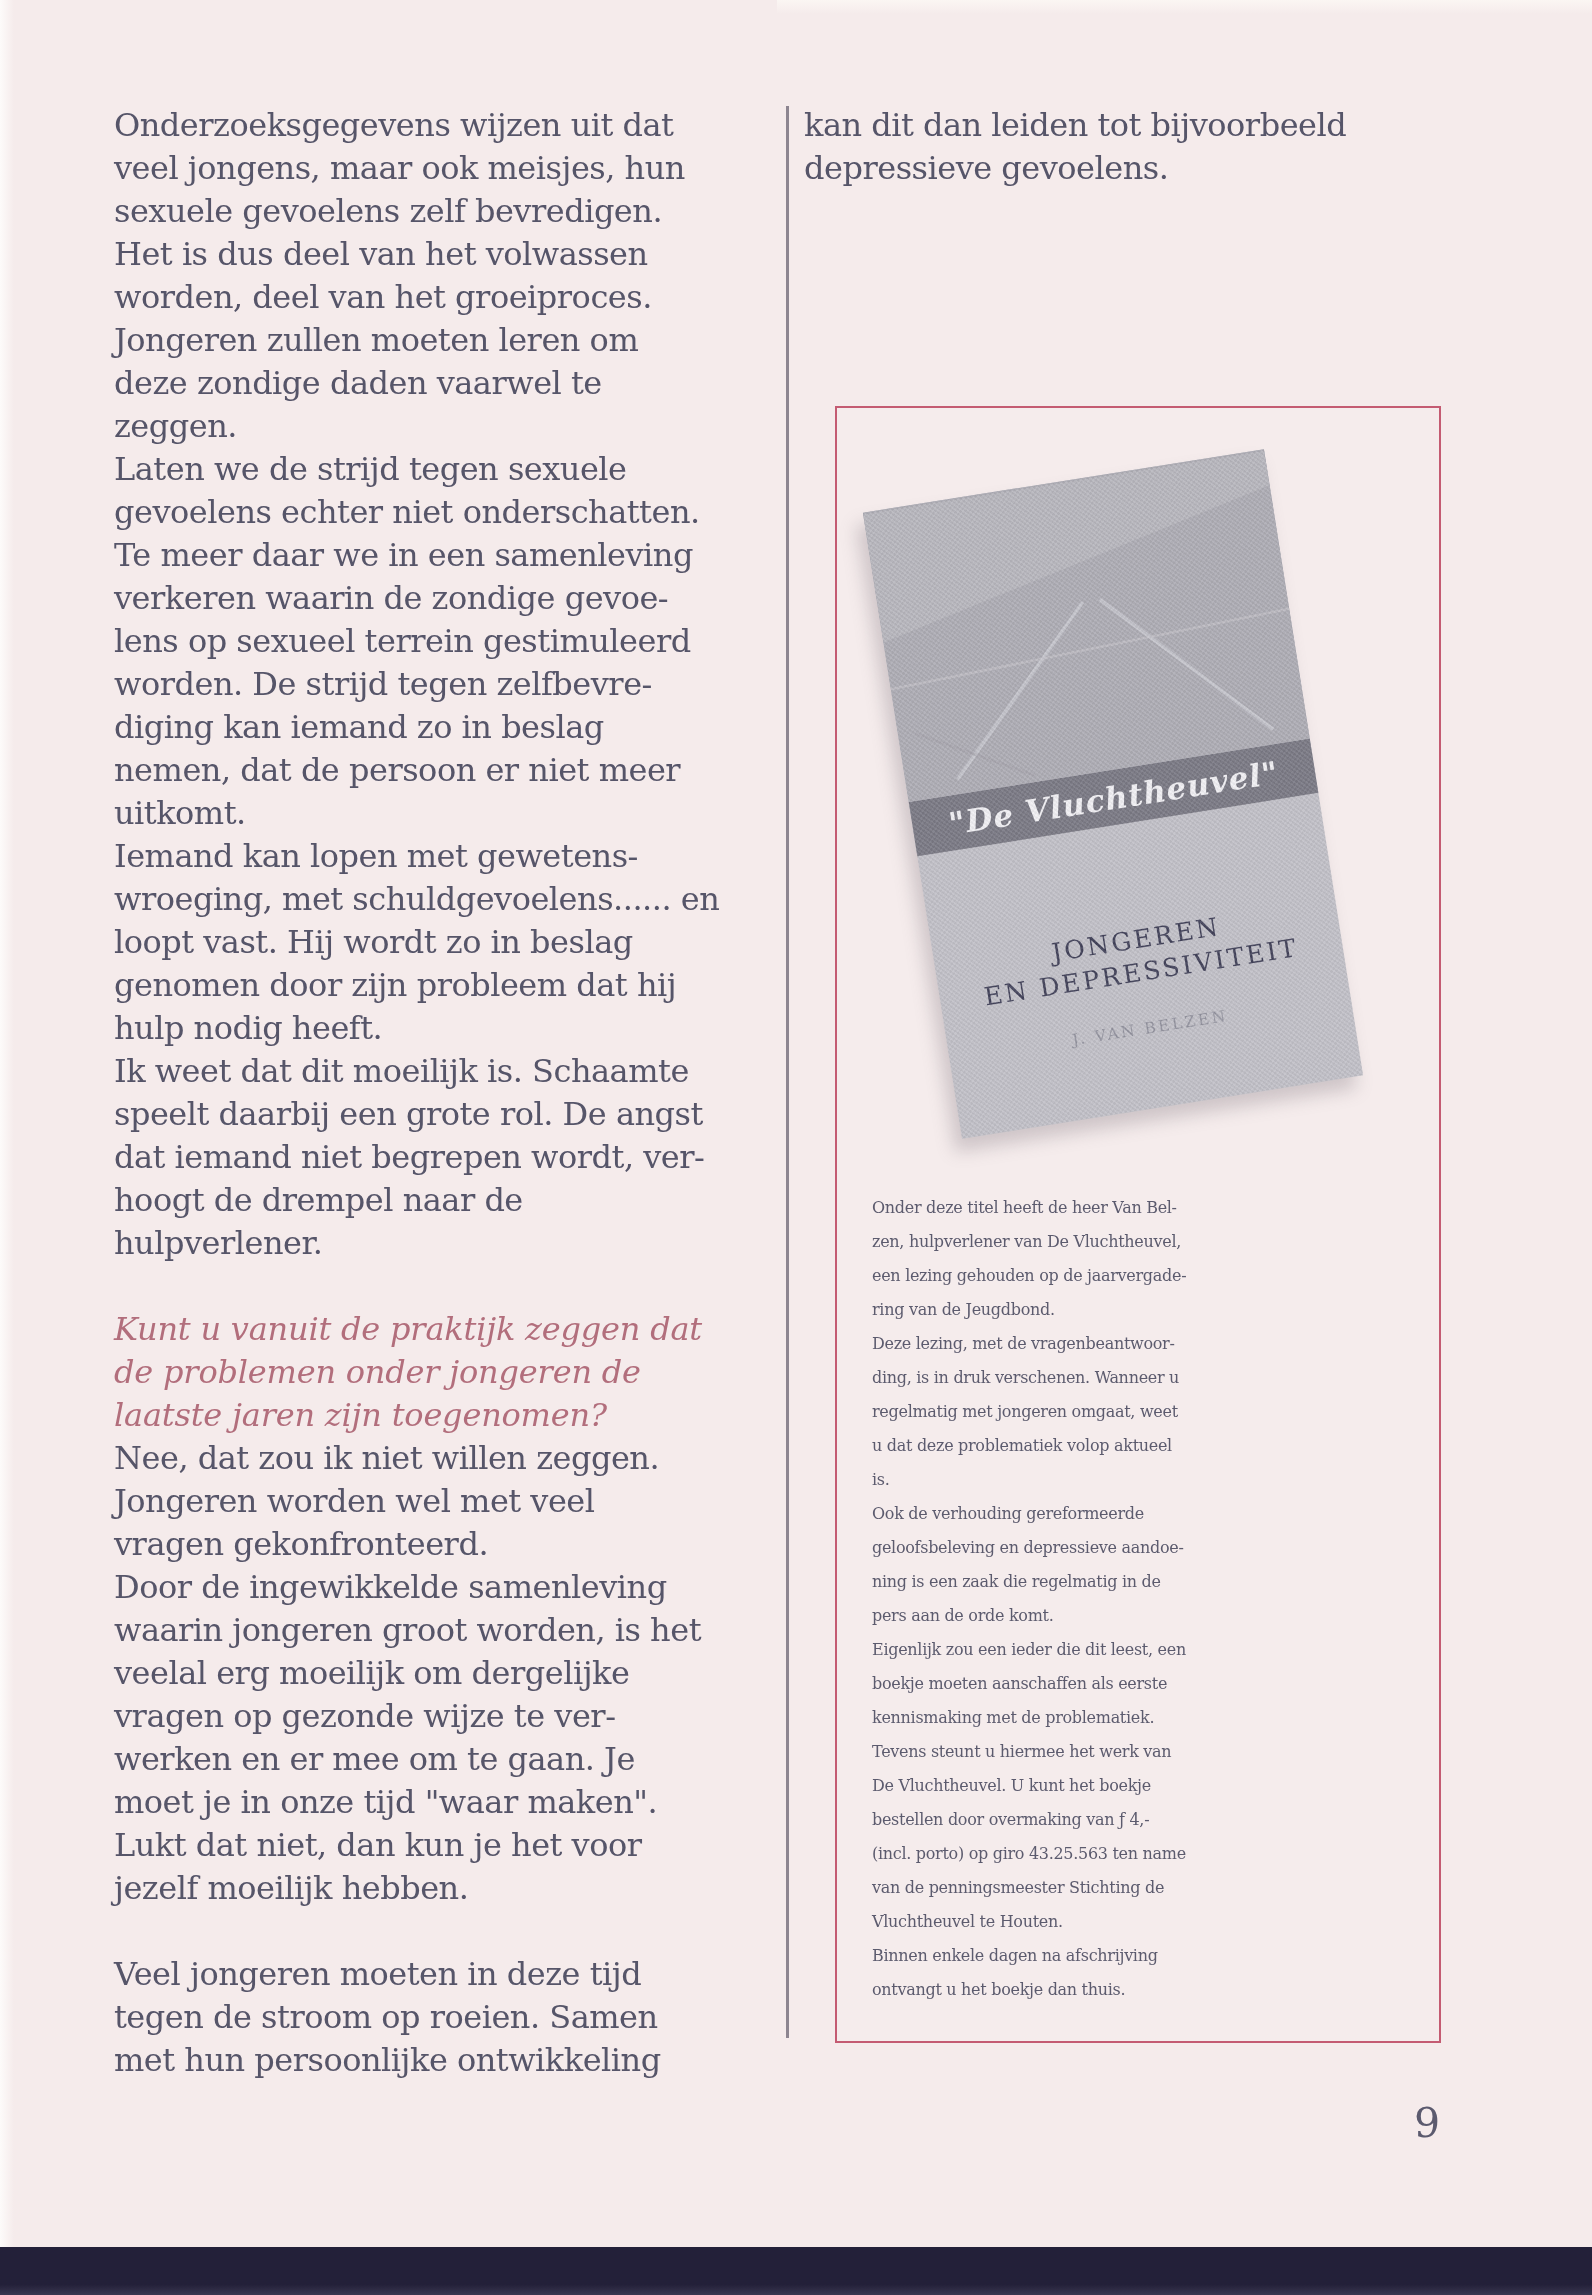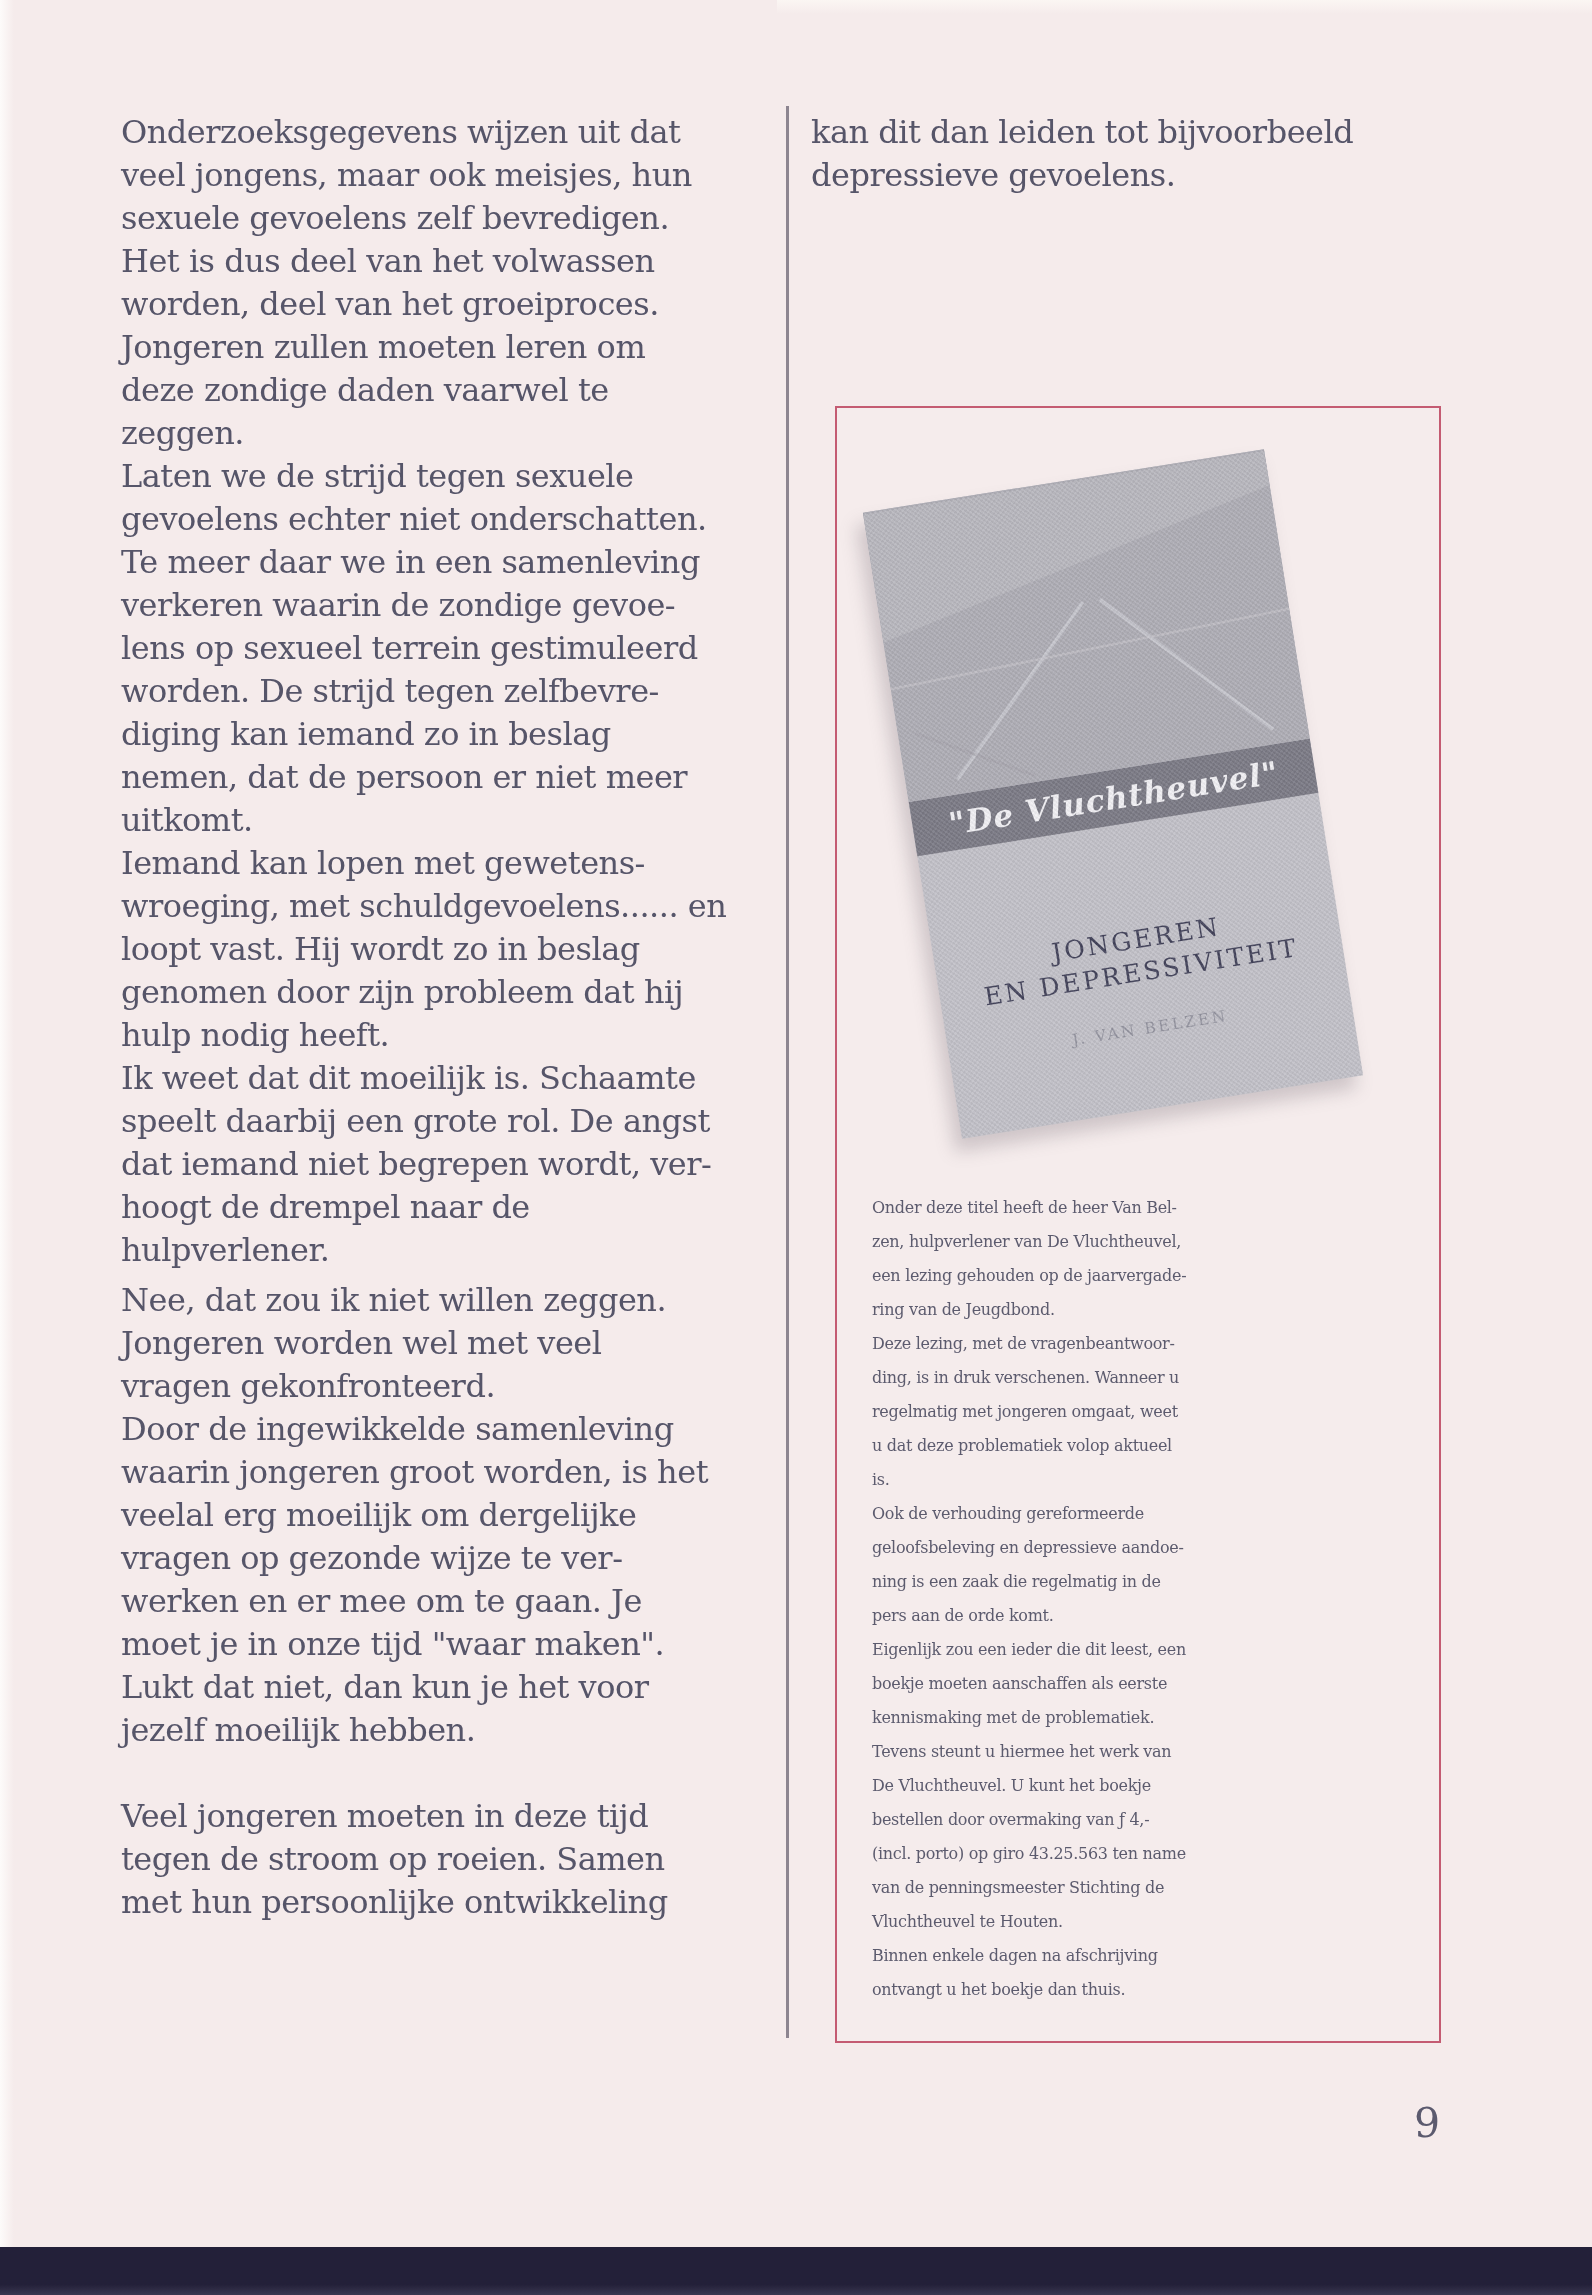--- a/index.html
+++ b/index.html
@@ -13,21 +13,21 @@
   
   .edge-left  { position:absolute; left:0; top:0; width:14px; height:2295px;
                 background: linear-gradient(90deg, #fdfbfa 0%, rgba(253,251,250,0) 100%); }
   .edge-top   { position:absolute; left:777px; top:0; width:816px; height:14px;
                 background: linear-gradient(180deg, #fbf6f3 0%, rgba(251,246,243,0) 100%); }
 
   .divider { position:absolute; left:786px; top:106px; width:2.6px; height:1932px;
              background:#8d8590; }
 
   .body-text {
-    margin:7px; white-space:nowrap;
+    margin:0; white-space:nowrap;
     font-size:32px; line-height:43px; letter-spacing:-0.5px;
     color:#565569;
   }
   .gap-above { margin-top:43px; }
   .question  { color:#b26e7c; font-style:italic; letter-spacing:-0.2px; }
 
   .col-left  { position:absolute; left:114px; top:104px; width:671px; }
   .col-right { position:absolute; left:804px; top:104px; width:643px; }
 
   .promo-box {
@@ -82,20 +82,21 @@
 
 <div>
 
   <div class="edge-left"></div>
   <div class="edge-top"></div>
 
   <div class="divider"></div>
 
   <div class="col-left">
     <p class="body-text">Onderzoeksgegevens wijzen uit dat<br>veel jongens, maar ook meisjes, hun<br>sexuele gevoelens zelf bevredigen.<br>Het is dus deel van het volwassen<br>worden, deel van het groeiproces.<br>Jongeren zullen moeten leren om<br>deze zondige daden vaarwel te<br>zeggen.<br>Laten we de strijd tegen sexuele<br>gevoelens echter niet onderschatten.<br>Te meer daar we in een samenleving<br>verkeren waarin de zondige gevoe-<br>lens op sexueel terrein gestimuleerd<br>worden. De strijd tegen zelfbevre-<br>diging kan iemand zo in beslag<br>nemen, dat de persoon er niet meer<br>uitkomt.<br>Iemand kan lopen met gewetens-<br>wroeging, met schuldgevoelens...... en<br>loopt vast. Hij wordt zo in beslag<br>genomen door zijn probleem dat hij<br>hulp nodig heeft.<br>Ik weet dat dit moeilijk is. Schaamte<br>speelt daarbij een grote rol. De angst<br>dat iemand niet begrepen wordt, ver-<br>hoogt de drempel naar de<br>hulpverlener.</p>
+    <p class="body-text question gap-above">Kunt u vanuit de praktijk zeggen dat<br>de problemen onder jongeren de<br>laatste jaren zijn toegenomen?</p>
     <p class="body-text">Nee, dat zou ik niet willen zeggen.<br>Jongeren worden wel met veel<br>vragen gekonfronteerd.<br>Door de ingewikkelde samenleving<br>waarin jongeren groot worden, is het<br>veelal erg moeilijk om dergelijke<br>vragen op gezonde wijze te ver-<br>werken en er mee om te gaan. Je<br>moet je in onze tijd "waar maken".<br>Lukt dat niet, dan kun je het voor<br>jezelf moeilijk hebben.</p>
     <p class="body-text gap-above">Veel jongeren moeten in deze tijd<br>tegen de stroom op roeien. Samen<br>met hun persoonlijke ontwikkeling</p>
   </div>
 
   <div class="col-right">
     <p class="body-text">kan dit dan leiden tot bijvoorbeeld<br>depressieve gevoelens.</p>
   </div>
 
   <div class="promo-box">
     <div class="book-cover">

